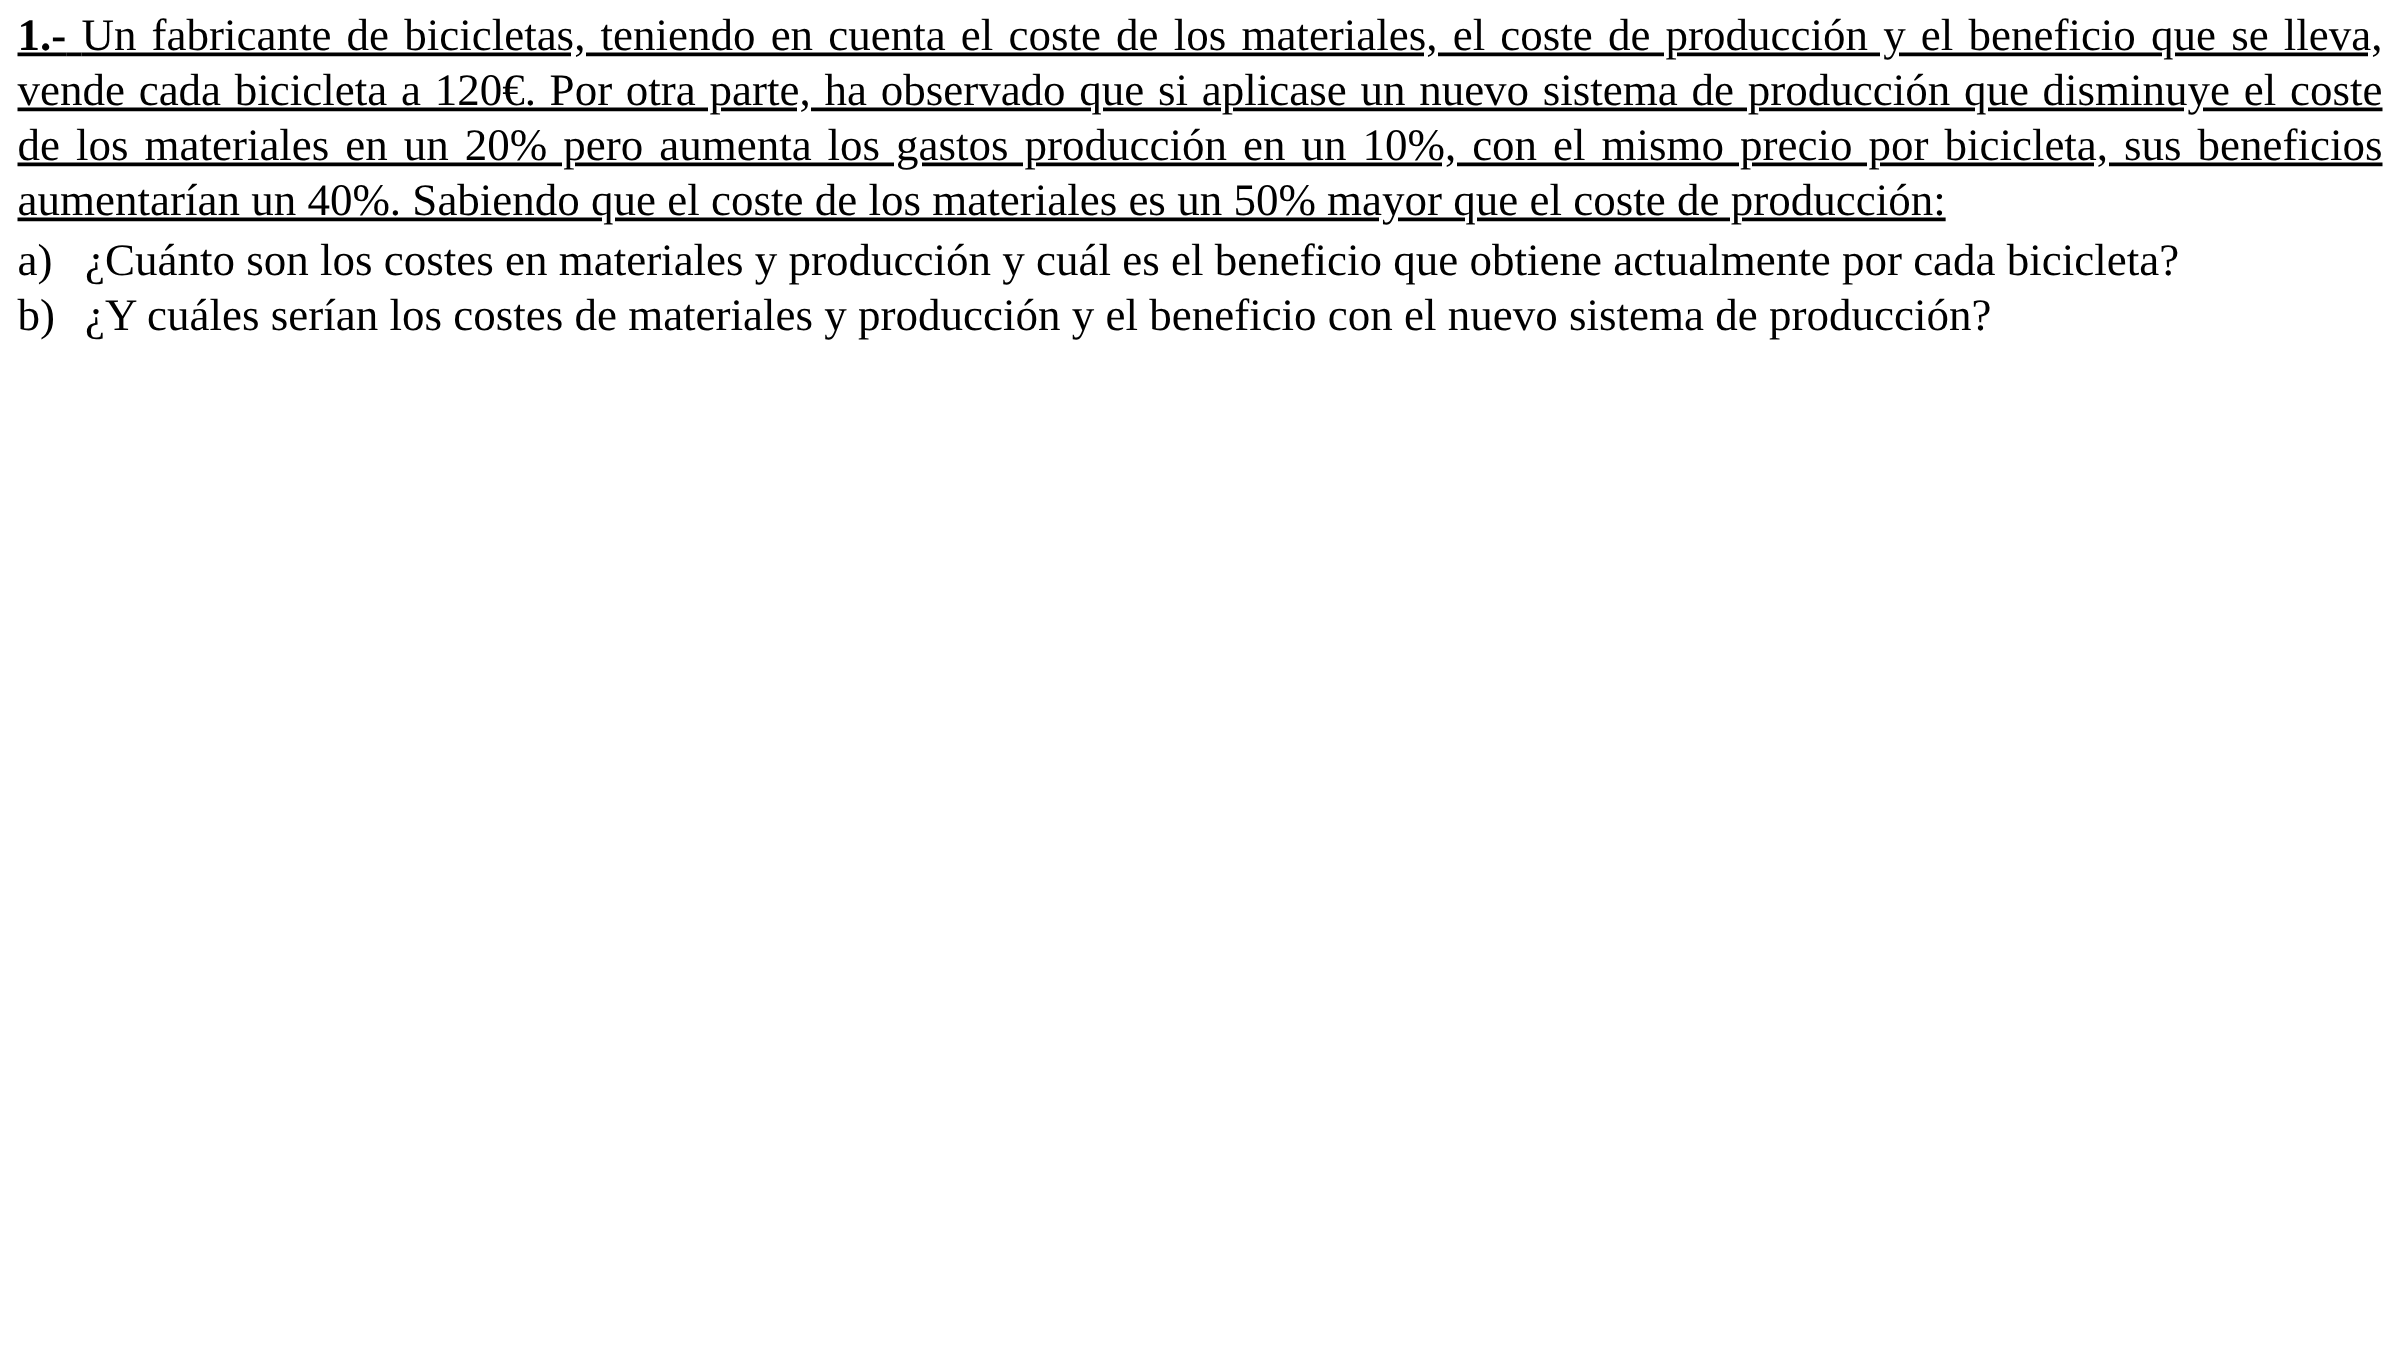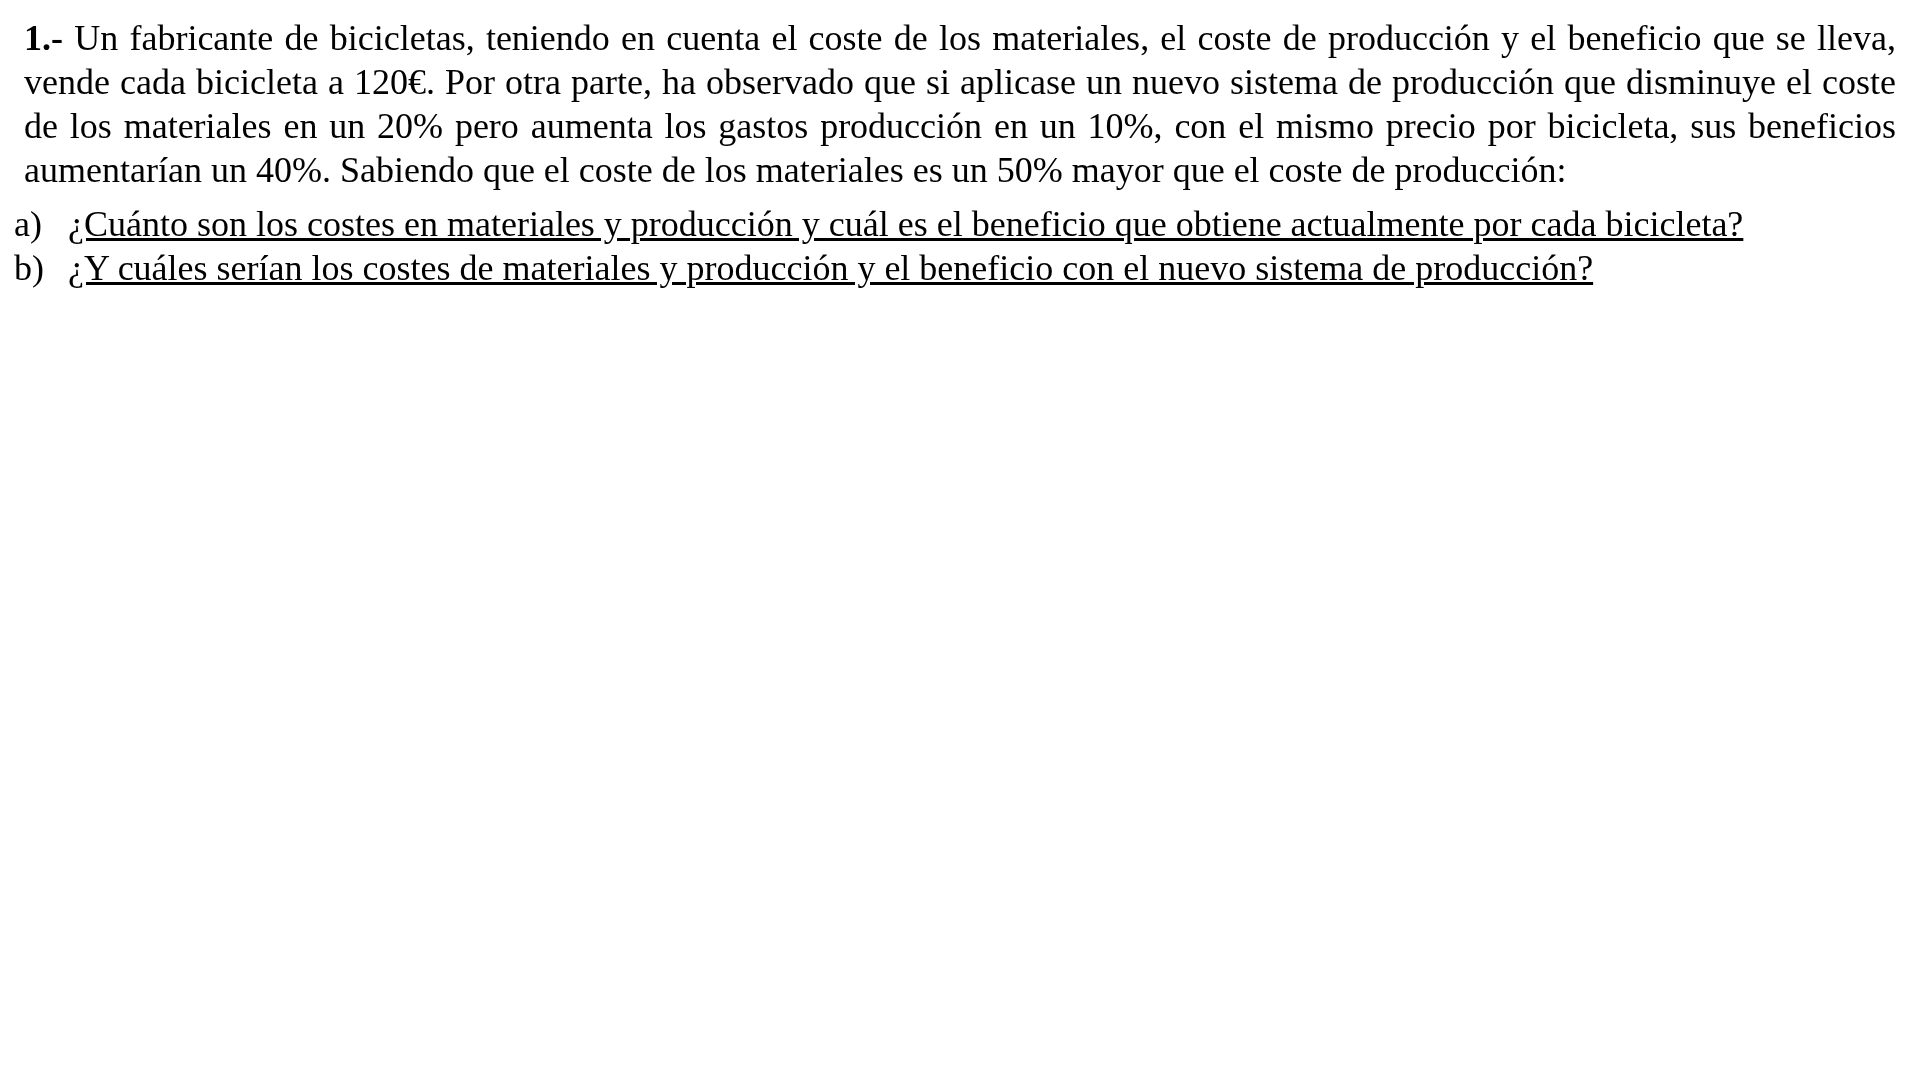--- a/index.html
+++ b/index.html
@@ -14,39 +14,39 @@
     box-sizing: border-box;
     background: #ffffff;
     color: #000000;
     font-family: "Liberation Serif", "DejaVu Serif", serif;
     font-size: 36px;
     line-height: 44px;
     padding: 6px 14px 0 14px;
     overflow: hidden;
   }
   .statement {
-    margin: 10px;
+    margin: 0;
     text-align: justify;
+    text-decoration: underline;
   }
   .statement .problem-number {
     font-weight: bold;
   }
   .question-list {
     margin-top: 4px;
   }
   .question-item {
     display: flex;
     align-items: flex-start;
   }
   .question-marker {
     flex: 0 0 54px;
   }
   .question-text {
     flex: 1 1 auto;
-    text-decoration: underline;
   }
 </style>
 </head>
 <body>
 
 <div class="page">
 
   <p class="statement"><b class="problem-number">1.-</b> <span>Un fabricante de bicicletas, teniendo en cuenta el coste de los materiales, el coste de producción y el beneficio que se lleva, vende cada bicicleta a 120€. Por otra parte, ha observado que si aplicase un nuevo sistema de producción que disminuye el coste de los materiales en un 20% pero aumenta los gastos producción en un 10%, con el mismo precio por bicicleta, sus beneficios aumentarían un 40%. Sabiendo que el coste de los materiales es un 50% mayor que el coste de producción:</span></p>
 
   <div class="question-list">

